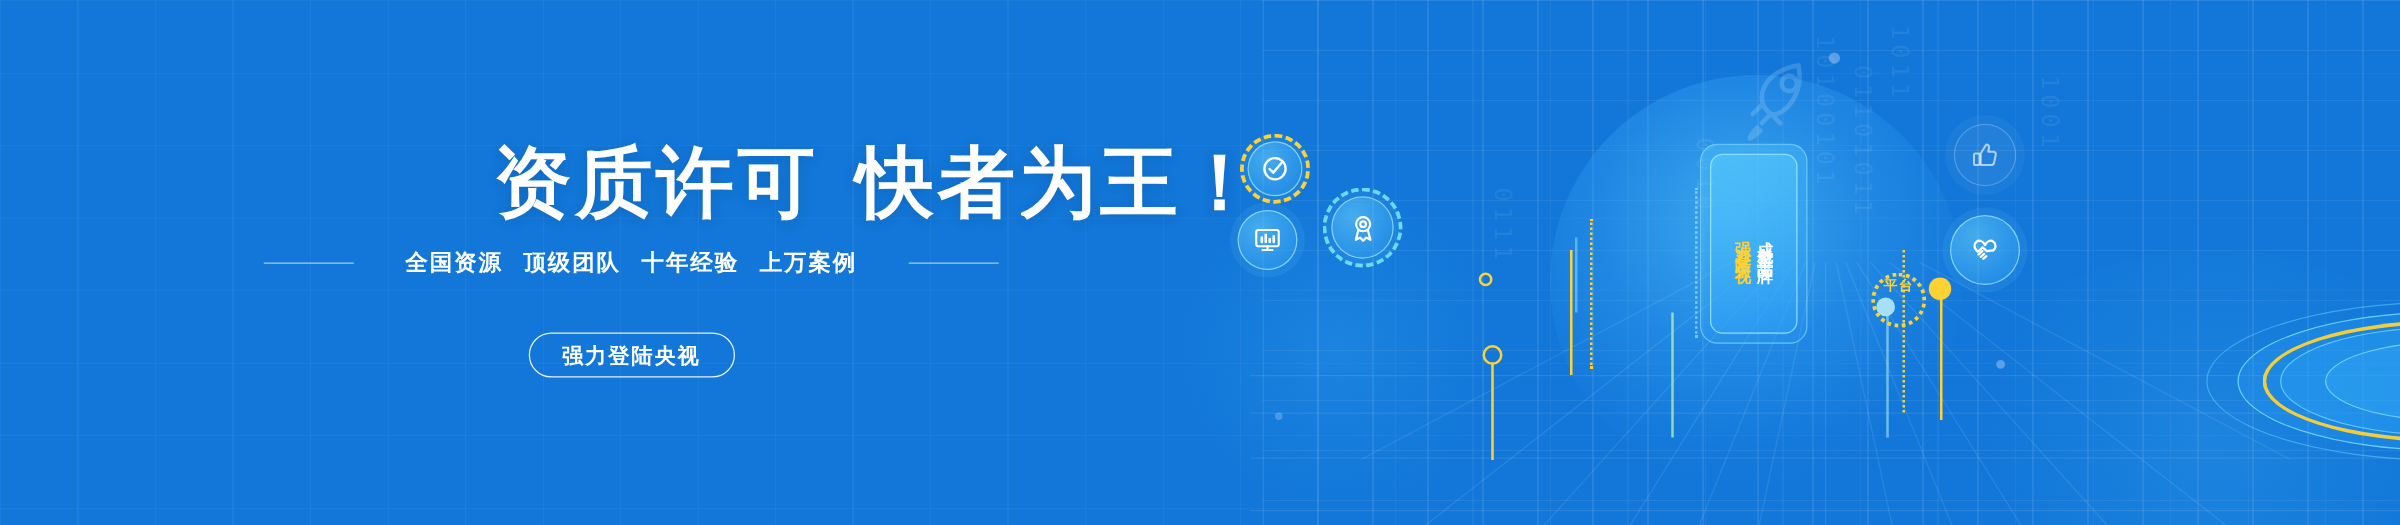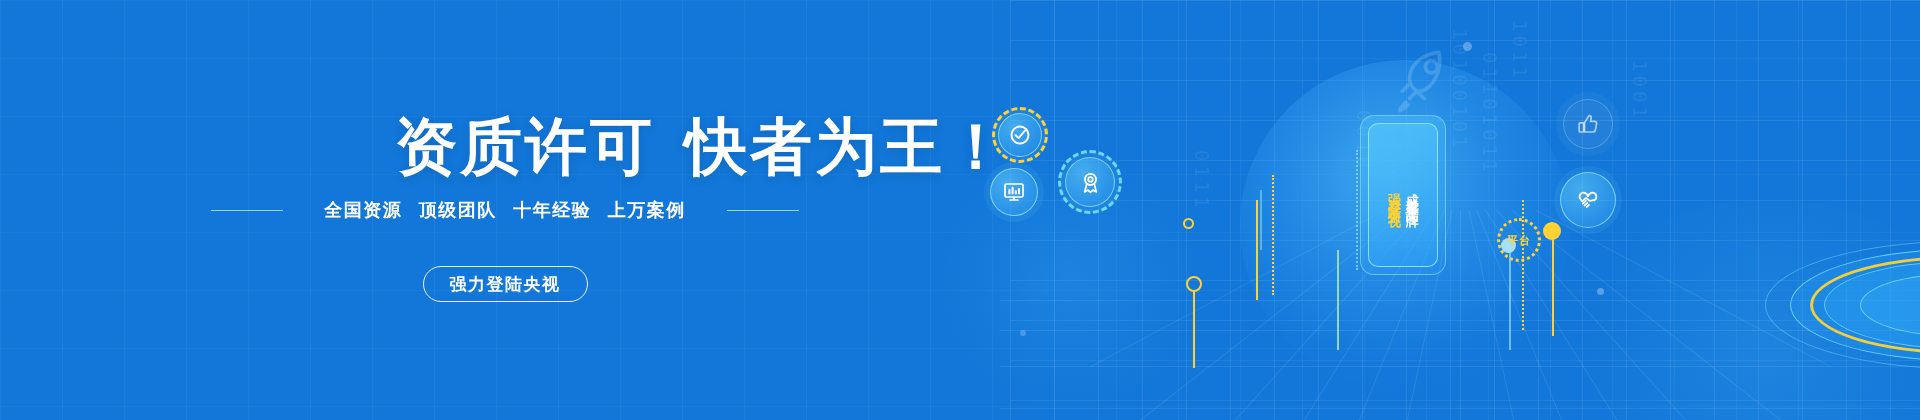--- a/index.html
+++ b/index.html
@@ -239,21 +239,21 @@
     border-radius:50%;
     border:3px dashed #ffd233;
   }
   .dashring.cyan{ border-color:rgba(120,225,255,.9); inset:-8px; }
 
   .yellow-circle-label{
     position:absolute;
     width:44px; height:44px;
     border-radius:50%;
     border:3px dotted #ffd233;
-    display:flex; align-items:center; justify-content:center;
+    display:flex; align-items:flex-start; justify-content:center;
     color:#ffd233;
     font-size:11px; font-weight:700; letter-spacing:1px;
   }
 
   .small-dot{ position:absolute; border-radius:50%; }
 </style>
 </head>
 <body>
 
 <div id="banner">

